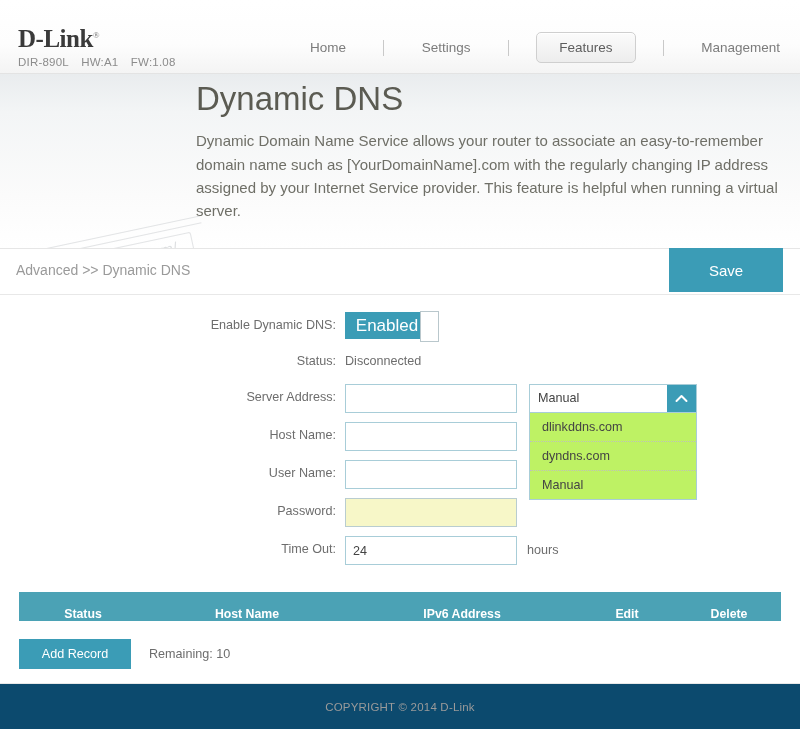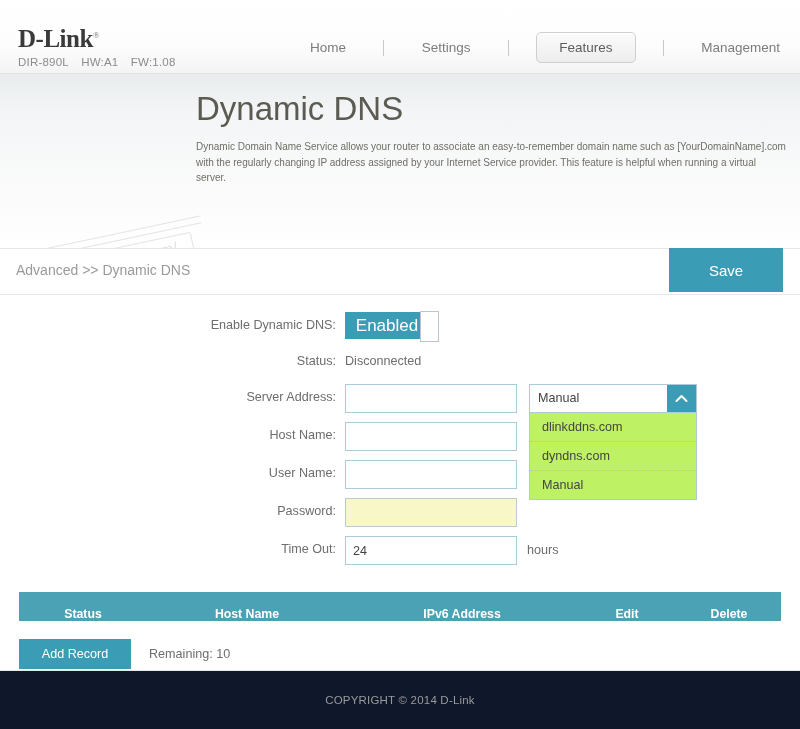--- a/index.html
+++ b/index.html
@@ -63,27 +63,27 @@
   .nav-gap { flex: 1 1 auto; }
 
   
   .hero {
     position: relative;
     height: 175px;
     background: linear-gradient(to bottom,#e9ecee 0%, #f3f5f6 22%, #fbfbfb 70%, #ffffff 100%);
     border-bottom: 1px solid #e6e6e6;
     overflow: hidden;
   }
-  .hero-inner { position:absolute; left:196px; top:17px; right:14px; }
+  .hero-inner { position:absolute; left:196px; top:7px; right:14px; }
   .hero-title {
     font-size: 33px; font-weight: normal; color: #5b5b52;
     margin: 0 0 12px 0; line-height: 1.1;
   }
   .hero-desc {
-    font-size: 10px; line-height: 1.55; color: #6f6f67; max-width: 592px;
+    font-size: 15px; line-height: 1.55; color: #6f6f67; max-width: 592px;
   }
   .watermark {
     position: absolute; left: 4px; top: 140px;
     width: 210px; height: 110px;
     opacity: 0.5;
     pointer-events: none;
   }
 
   
   .crumbbar {
@@ -191,23 +191,23 @@
   .add-btn {
     width: 112px; height: 30px; background:#3b9cb6; color:#fff;
     font-size: 12.6px; display:flex; align-items:center; justify-content:center;
     cursor:pointer;
   }
   .remaining { font-size: 12.6px; color:#6d6d6d; margin-left: 18px; }
 
   
   .footer {
     position:absolute; left:0; right:0; bottom:0;
-    height: 59px; border-top: 1px solid #e8e8e8;
+    height: 46px; border-top: 1px solid #e8e8e8;
     display:flex; align-items:center; justify-content:center;
-    background: #0f172a;
+    background: #0c4a6e;
   }
   .copyright { font-size: 11.5px; color:#9a9a9a; letter-spacing:0.2px; }
 </style>
 </head>
 <body>
 
 <div class="topbar">
   <div class="brand">
     <div class="brand-name"><span>D-Link</span><span class="brand-reg">®</span></div>
     <div class="brand-model">

